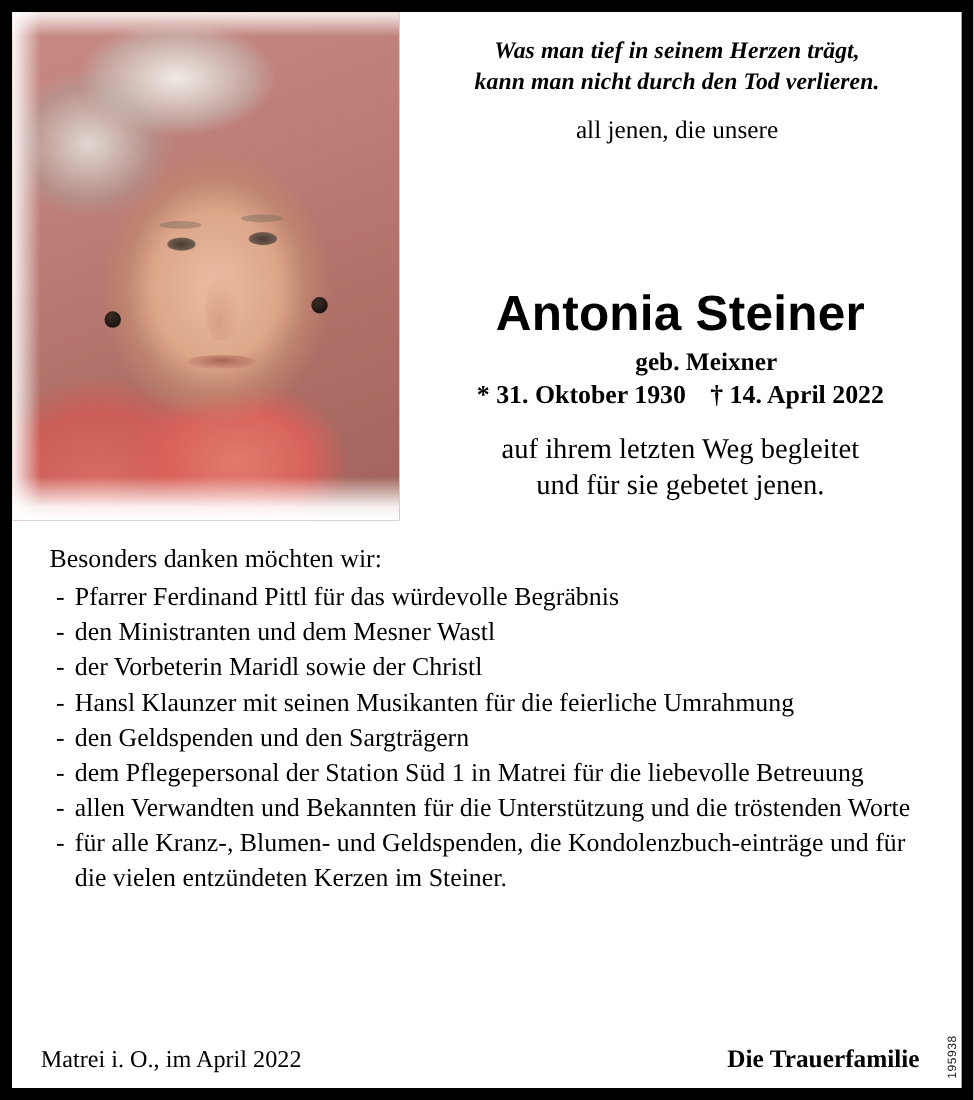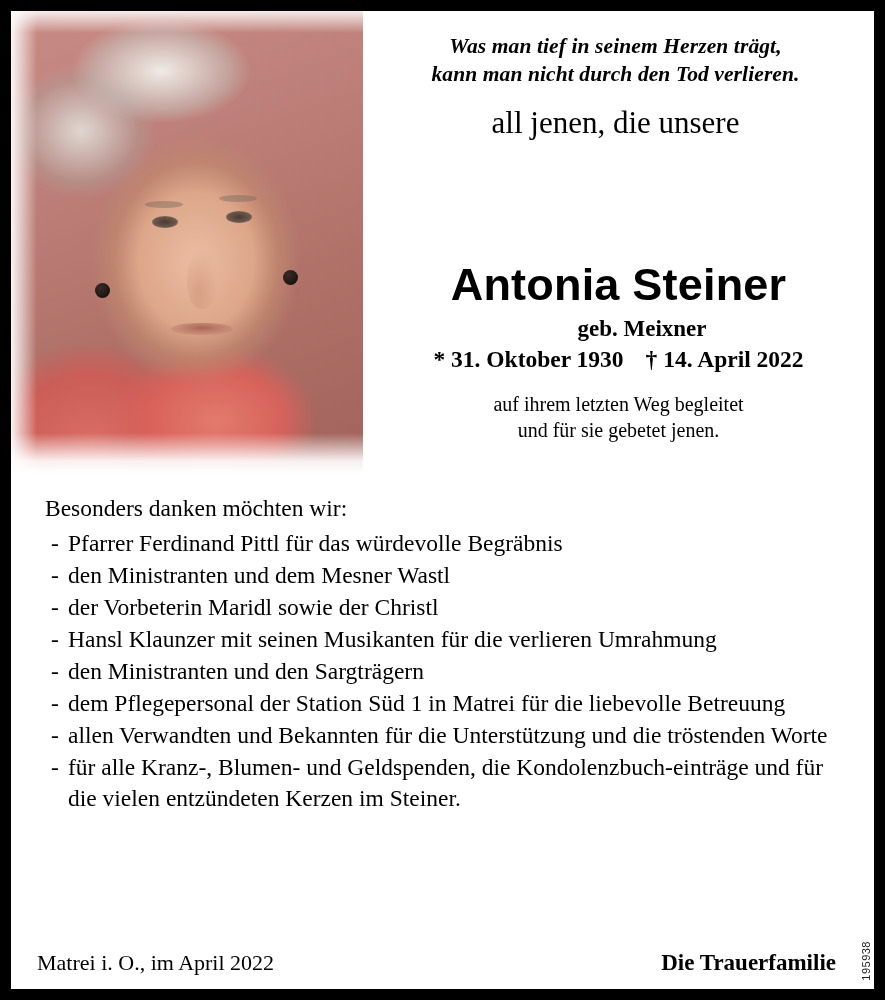--- a/index.html
+++ b/index.html
@@ -118,21 +118,21 @@
   .thanks {
     margin-top: 17px;
     font-family: "Liberation Sans", sans-serif;
     font-weight: bold;
     font-size: 27px;
     line-height: 1.26;
     letter-spacing: 0.4px;
   }
   .allthose {
     margin-top: 17px;
-    font-size: 31px;
+    font-size: 23px;
   }
 
   
   .name-block {
     position: absolute;
     left: 352px;
     top: 250px;
     width: 511px;
     text-align: center;
   }
@@ -151,21 +151,21 @@
   }
   .dates {
     margin-top: 4px;
     font-weight: bold;
     font-size: 23.5px;
     white-space: nowrap;
   }
   .dates .sep { display: inline-block; width: 22px; }
   .closing {
     margin-top: 18px;
-    font-size: 20px;
+    font-size: 26px;
     line-height: 1.3;
   }
 
   
   .body-text {
     position: absolute;
     left: 34px;
     top: 482px;
     right: 24px;
     font-size: 23.5px;
@@ -259,22 +259,22 @@
         <div>und für sie gebetet jenen.</div>
       </div>
     </div>
 
     <div class="body-text">
       <p class="body-intro">Besonders danken möchten wir:</p>
       <ul class="thanks-list">
         <li>Pfarrer Ferdinand Pittl für das würdevolle Begräbnis</li>
         <li>den Ministranten und dem Mesner Wastl</li>
         <li>der Vorbeterin Maridl sowie der Christl</li>
-        <li>Hansl Klaunzer mit seinen Musikanten für die verlieren Umrahmung</li>
-        <li>den Ministranten und den Sargträgern</li>
+        <li>Hansl Klaunzer mit seinen Musikanten für die feierliche Umrahmung</li>
+        <li>den Geldspenden und den Sargträgern</li>
         <li>dem Pflegepersonal der Station Süd 1 in Matrei für die liebevolle Betreuung</li>
         <li>allen Verwandten und Bekannten für die Unterstützung und die tröstenden Worte</li>
         <li>für alle Kranz-, Blumen- und Geldspenden, die Kondolenzbuch-einträge und für die vielen entzündeten Kerzen im Steiner.</li>
       </ul>
     </div>
 
     <div class="footer">
       <div class="place">Matrei i. O., im April 2022</div>
       <div class="family">Die Trauerfamilie</div>
     </div>

